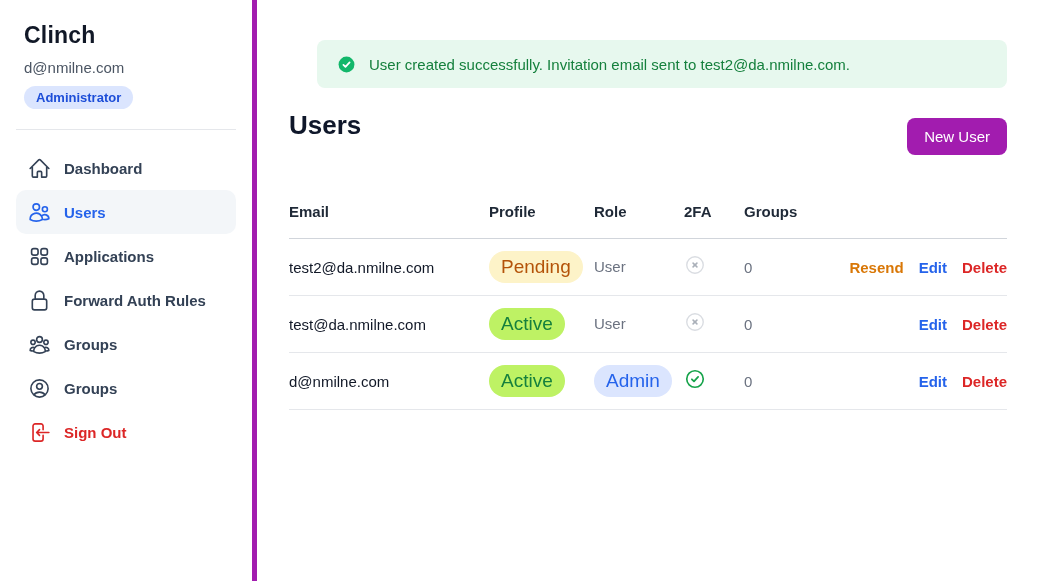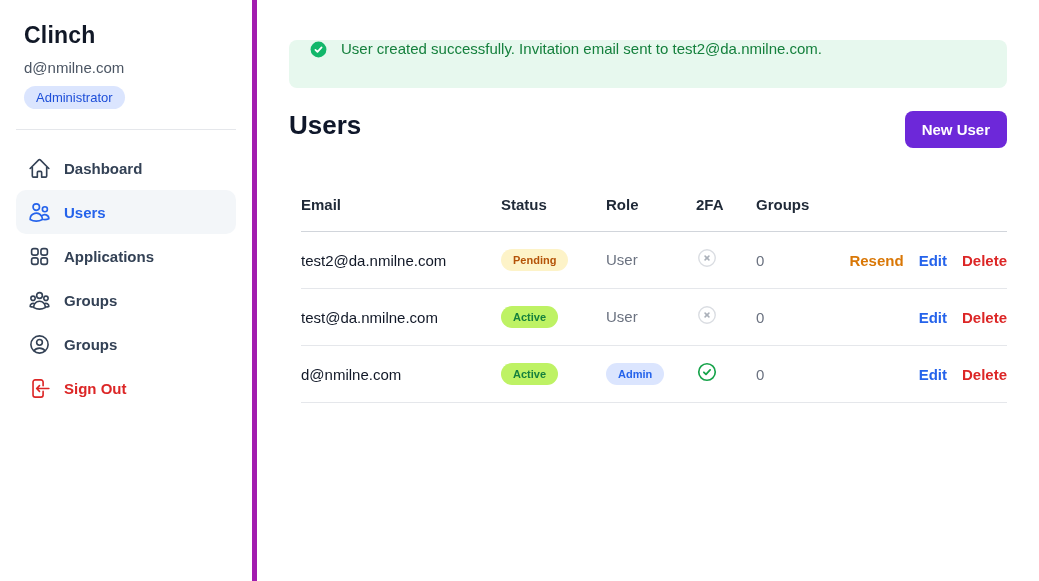--- a/index.html
+++ b/index.html
@@ -6,57 +6,57 @@
   html,body { width:1039px; height:581px; background:#ffffff; overflow:hidden;
               font-family:"Liberation Sans", sans-serif; color:#111827; }
   .app { display:flex; width:100%; height:100%; }
 
   
   .sidebar { width:257px; min-width:257px; height:100%; background:#ffffff;
              border-right:5px solid #a21caf; padding:22px 16px 0 16px; }
   .brand { font-size:23px; font-weight:800; color:#111827; letter-spacing:.2px; padding-left:8px; }
   .side-email { margin-top:10px; font-size:15px; color:#4b5563; padding-left:8px; }
   .role-badge { display:inline-block; margin:10px 0 0 8px; background:#dbe5fe; color:#1d4ed8;
-                font-size:13px; font-weight:400; padding:4px 12px; border-radius:999px; }
+                font-size:13px; font-weight:700; padding:4px 12px; border-radius:999px; }
   .side-divider { border:none; border-top:1px solid #e5e7eb; margin:20px 0 16px 0; }
 
   .nav { display:flex; flex-direction:column; }
   .nav-item { display:flex; align-items:center; gap:13px; height:44px; padding:0 12px;
               border-radius:10px; cursor:pointer; color:#334155; font-size:15px; font-weight:600;
               text-decoration:none; }
   .nav-item svg { width:23px; height:23px; flex:0 0 auto; }
   .nav-item.active { background:#f3f6f9; color:#2563eb; }
   .nav-item.danger { color:#dc2626; }
   .nav-icon path, .nav-icon circle { fill:none; stroke:currentColor; stroke-width:1.7;
               stroke-linecap:round; stroke-linejoin:round; }
 
   
   .main { flex:1; padding:40px 32px 0 32px; }
 
-  .banner { display:flex; gap:13px; background:#e7f8ee; border-radius:8px;
-            height:48px; padding:0 20px; }
+  .banner { display:flex; align-items:center; gap:13px; background:#e7f8ee; border-radius:8px;
+            height:48px; padding:0 20px;margin-left:28px; }
   .banner-text { color:#15803d; font-size:15px; font-weight:500; }
   .banner-icon { width:19px; height:19px; flex:0 0 auto; }
 
   .page-header { display:flex; justify-content:space-between; align-items:flex-start; margin-top:22px; }
   .page-title { font-size:26px; font-weight:800; color:#0f172a; }
   .page-subtitle { margin-top:9px; font-size:15px; color:#4b5563; }
-  .btn-primary { background:#6d28d9; color:#ffffff; border:none; border-radius:8px;
+  .btn-primary { background:#a21caf; color:#ffffff; border:none; border-radius:8px;
                  font-family:"Liberation Sans", sans-serif;
-                 font-size:15px; font-weight:700; padding:0 17px; height:37px; margin-top:1px; cursor:pointer; }
+                 font-size:15px; font-weight:400; padding:0 17px; height:37px; margin-top:8px; cursor:pointer; }
 
   
   .users-table { margin-top:48px; width:100%; }
-  .t-row { display:grid; grid-template-columns:200px 105px 90px 60px 80px 1fr; align-items:center;margin-left:12px; }
+  .t-row { display:grid; grid-template-columns:200px 105px 90px 60px 80px 1fr; align-items:center; }
   .t-head { padding-bottom:18px; border-bottom:1px solid #d1d5db; }
   .t-head .th { font-size:15px; font-weight:700; color:#1f2937; }
   .t-body .t-row { height:57px; border-bottom:1px solid #e5e7eb; }
   .cell-email { font-size:15px; font-weight:500; color:#111827; }
   .cell-muted { font-size:15px; color:#6b7280; }
-  .badge { display:inline-block; font-size:11px; font-weight:700; padding:5px 12px; border-radius:999px; }
+  .badge { display:inline-block; font-size:19px; font-weight:400; padding:5px 12px; border-radius:999px; }
   .badge.pending { background:#fdf3c8; color:#b45309; }
   .badge.active  { background:#bef264; color:#15803d; }
   .badge.admin   { background:#dbe5fe; color:#2563eb; }
   .twofa-icon { width:22px; height:22px; }
   .twofa-icon circle { fill:none; stroke-width:1.5; }
   .twofa-icon path { fill:none; stroke-width:1.7; stroke-linecap:round; stroke-linejoin:round; }
   .twofa-icon.off circle { stroke:#dadde2; }
   .twofa-icon.off path { stroke:#aab0b9; }
   .twofa-icon.on circle { stroke:#16a34a; stroke-width:1.8; }
   .twofa-icon.on path { stroke:#16a34a; stroke-width:1.9; }
@@ -90,20 +90,26 @@
           <span>Users</span>
         </a>
         <a class="nav-item">
           <svg class="nav-icon" viewBox="0 0 24 24">
             <path d="M3.75 6A2.25 2.25 0 016 3.75h2.25A2.25 2.25 0 0110.5 6v2.25a2.25 2.25 0 01-2.25 2.25H6a2.25 2.25 0 01-2.25-2.25V6zM3.75 15.75A2.25 2.25 0 016 13.5h2.25a2.25 2.25 0 012.25 2.25V18a2.25 2.25 0 01-2.25 2.25H6A2.25 2.25 0 013.75 18v-2.25zM13.5 6a2.25 2.25 0 012.25-2.25H18A2.25 2.25 0 0120.25 6v2.25A2.25 2.25 0 0118 10.5h-2.25a2.25 2.25 0 01-2.25-2.25V6zM13.5 15.75a2.25 2.25 0 012.25-2.25H18a2.25 2.25 0 012.25 2.25V18A2.25 2.25 0 0118 20.25h-2.25A2.25 2.25 0 0113.5 18v-2.25z"></path>
           </svg>
           <span>Applications</span>
         </a>
         <a class="nav-item">
           <svg class="nav-icon" viewBox="0 0 24 24">
+            <path d="M16.5 10.5V6.75a4.5 4.5 0 10-9 0v3.75m-.75 11.25h10.5a2.25 2.25 0 002.25-2.25v-6.75a2.25 2.25 0 00-2.25-2.25H6.75a2.25 2.25 0 00-2.25 2.25v6.75a2.25 2.25 0 002.25 2.25z"></path>
+          </svg>
+          <span>Forward Auth Rules</span>
+        </a>
+        <a class="nav-item">
+          <svg class="nav-icon" viewBox="0 0 24 24">
             <path d="M18 18.72a9.094 9.094 0 003.741-.479 3 3 0 00-4.682-2.72m.94 3.198l.001.031c0 .225-.012.447-.037.666A11.944 11.944 0 0112 21c-2.17 0-4.207-.576-5.963-1.584A6.062 6.062 0 016 18.719m12 0a5.971 5.971 0 00-.941-3.197m0 0A5.995 5.995 0 0012 12.75a5.995 5.995 0 00-5.058 2.772m0 0a3 3 0 00-4.681 2.72 8.986 8.986 0 003.74.477m.94-3.197a5.971 5.971 0 00-.94 3.197M15 6.75a3 3 0 11-6 0 3 3 0 016 0zm6 3a2.25 2.25 0 11-4.5 0 2.25 2.25 0 014.5 0zm-13.5 0a2.25 2.25 0 11-4.5 0 2.25 2.25 0 014.5 0z"></path>
           </svg>
           <span>Groups</span>
         </a>
         <a class="nav-item">
           <svg class="nav-icon" viewBox="0 0 24 24">
             <path d="M17.982 18.725A7.488 7.488 0 0012 15.75a7.488 7.488 0 00-5.982 2.975m11.963 0a9 9 0 10-11.963 0m11.963 0A8.966 8.966 0 0112 21a8.966 8.966 0 01-5.982-2.275M15 9.75a3 3 0 11-6 0 3 3 0 016 0z"></path>
           </svg>
           <span>Groups</span>
         </a>
@@ -129,21 +135,21 @@
     <div class="page-header">
       <div>
         <h1 class="page-title">Users</h1>
       </div>
       <button class="btn-primary">New User</button>
     </div>
 
     <div class="users-table">
       <div class="t-row t-head">
           <div class="th">Email</div>
-          <div class="th">Status</div>
+          <div class="th">Profile</div>
           <div class="th">Role</div>
           <div class="th">2FA</div>
           <div class="th">Groups</div>
         </div>
       <div class="t-body">
           <div class="t-row">
             <div class="cell-email">test2@da.nmilne.com</div>
             <div><span class="badge pending">Pending</span></div>
             <div><span class="cell-muted">User</span></div>
             <div><svg class="twofa-icon off" viewBox="0 0 24 24">

